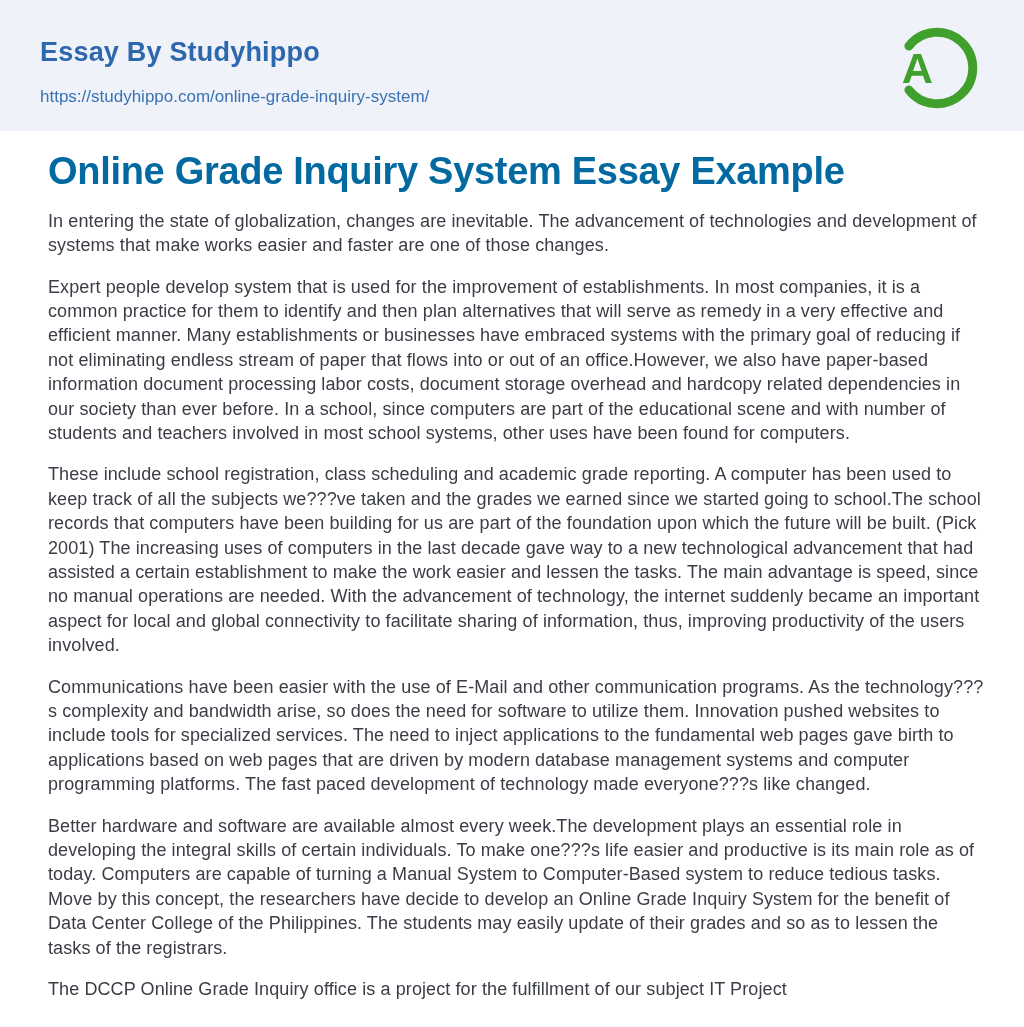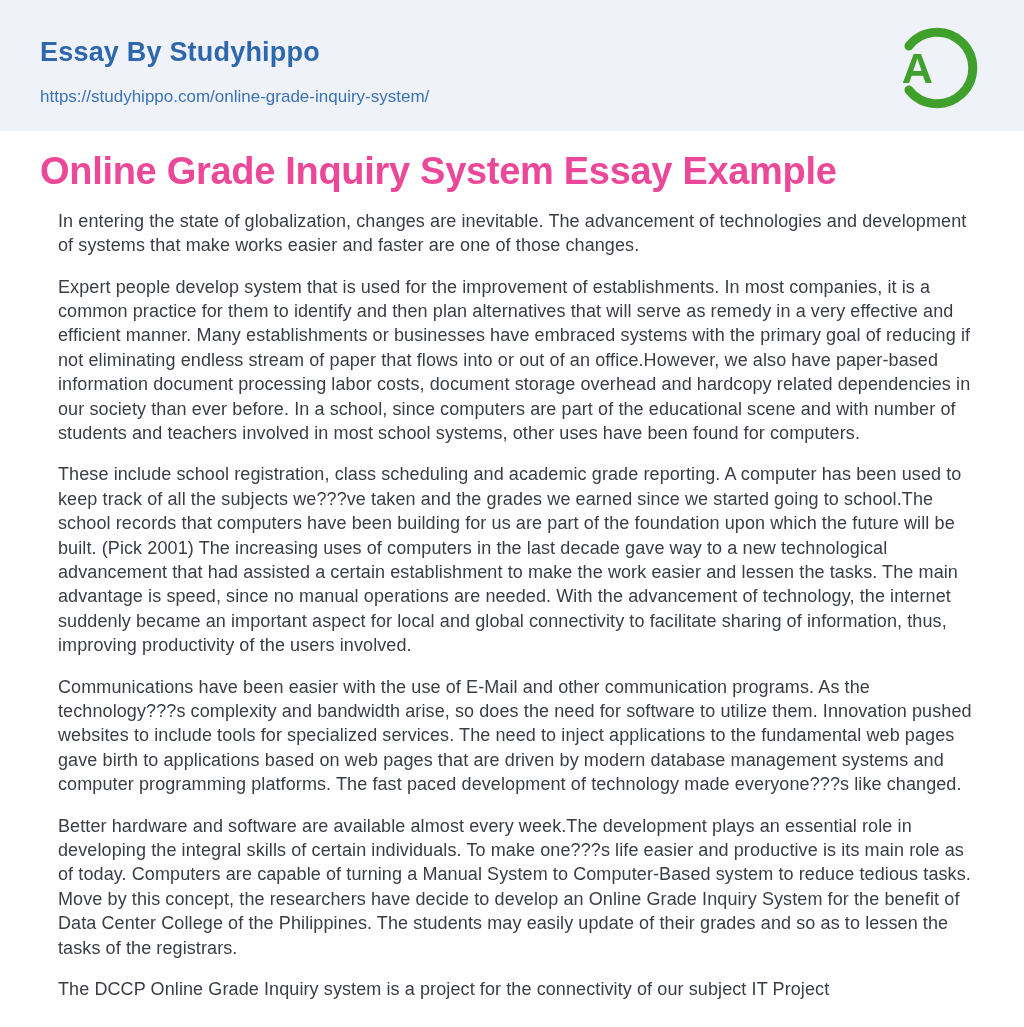--- a/index.html
+++ b/index.html
@@ -22,26 +22,26 @@
     font-size: 27px; font-weight: 700; color: #2d67ad;
     letter-spacing: 0.2px; line-height: 1.1;
   }
   .site-url {
     font-size: 17px; color: #3a72b4; margin-top: 20px;
     text-decoration: none; line-height: 1.1; cursor: pointer;
   }
   .logo { width: 94px; height: 94px; margin-top: 4px; flex: 0 0 auto; }
   .main { padding: 19px 40px 0 40px; }
   .page-title {
-    font-size: 38px; font-weight: 700; color: #ec4899;
-    margin: 0 0 15px 0; letter-spacing: -0.3px; line-height: 1.15;
+    font-size: 38px; font-weight: 700; color: #0369a1;
+    margin: 0 0 15px 8px; letter-spacing: -0.3px; line-height: 1.15;
   }
   .article p {
     font-size: 18px; line-height: 24.4px; color: #3a3d45;
-    margin: 0 0 17px 18px; letter-spacing: 0.1px;
+    margin: 0 0 17px 8px; letter-spacing: 0.1px;
     max-width: 946px;
   }
 </style>
 </head>
 <body>
 
 <div class="header">
   <div class="header-left">
     <div class="site-title">Essay By Studyhippo</div>
     <a class="site-url">https://studyhippo.com/online-grade-inquiry-system/</a>
@@ -55,15 +55,15 @@
 </div>
 
 <div class="main">
   <h1 class="page-title">Online Grade Inquiry System Essay Example</h1>
   <div class="article">
     <p>In entering the state of globalization, changes are inevitable. The advancement of technologies and development of systems that make works easier and faster are one of those changes.</p>
     <p>Expert people develop system that is used for the improvement of establishments. In most companies, it is a common practice for them to identify and then plan alternatives that will serve as remedy in a very effective and efficient manner. Many establishments or businesses have embraced systems with the primary goal of reducing if not eliminating endless stream of paper that flows into or out of an office.However, we also have paper-based information document processing labor costs, document storage overhead and hardcopy related dependencies in our society than ever before. In a school, since computers are part of the educational scene and with number of students and teachers involved in most school systems, other uses have been found for computers.</p>
     <p>These include school registration, class scheduling and academic grade reporting. A computer has been used to keep track of all the subjects we???ve taken and the grades we earned since we started going to school.The school records that computers have been building for us are part of the foundation upon which the future will be built. (Pick 2001) The increasing uses of computers in the last decade gave way to a new technological advancement that had assisted a certain establishment to make the work easier and lessen the tasks. The main advantage is speed, since no manual operations are needed. With the advancement of technology, the internet suddenly became an important aspect for local and global connectivity to facilitate sharing of information, thus, improving productivity of the users involved.</p>
     <p>Communications have been easier with the use of E-Mail and other communication programs. As the technology???s complexity and bandwidth arise, so does the need for software to utilize them. Innovation pushed websites to include tools for specialized services. The need to inject applications to the fundamental web pages gave birth to applications based on web pages that are driven by modern database management systems and computer programming platforms. The fast paced development of technology made everyone???s like changed.</p>
     <p>Better hardware and software are available almost every week.The development plays an essential role in developing the integral skills of certain individuals. To make one???s life easier and productive is its main role as of today. Computers are capable of turning a Manual System to Computer-Based system to reduce tedious tasks. Move by this concept, the researchers have decide to develop an Online Grade Inquiry System for the benefit of Data Center College of the Philippines. The students may easily update of their grades and so as to lessen the tasks of the registrars.</p>
-    <p>The DCCP Online Grade Inquiry system is a project for the connectivity of our subject IT Project</p>
+    <p>The DCCP Online Grade Inquiry office is a project for the fulfillment of our subject IT Project</p>
   </div>
 </div>
 
 </body></html>

